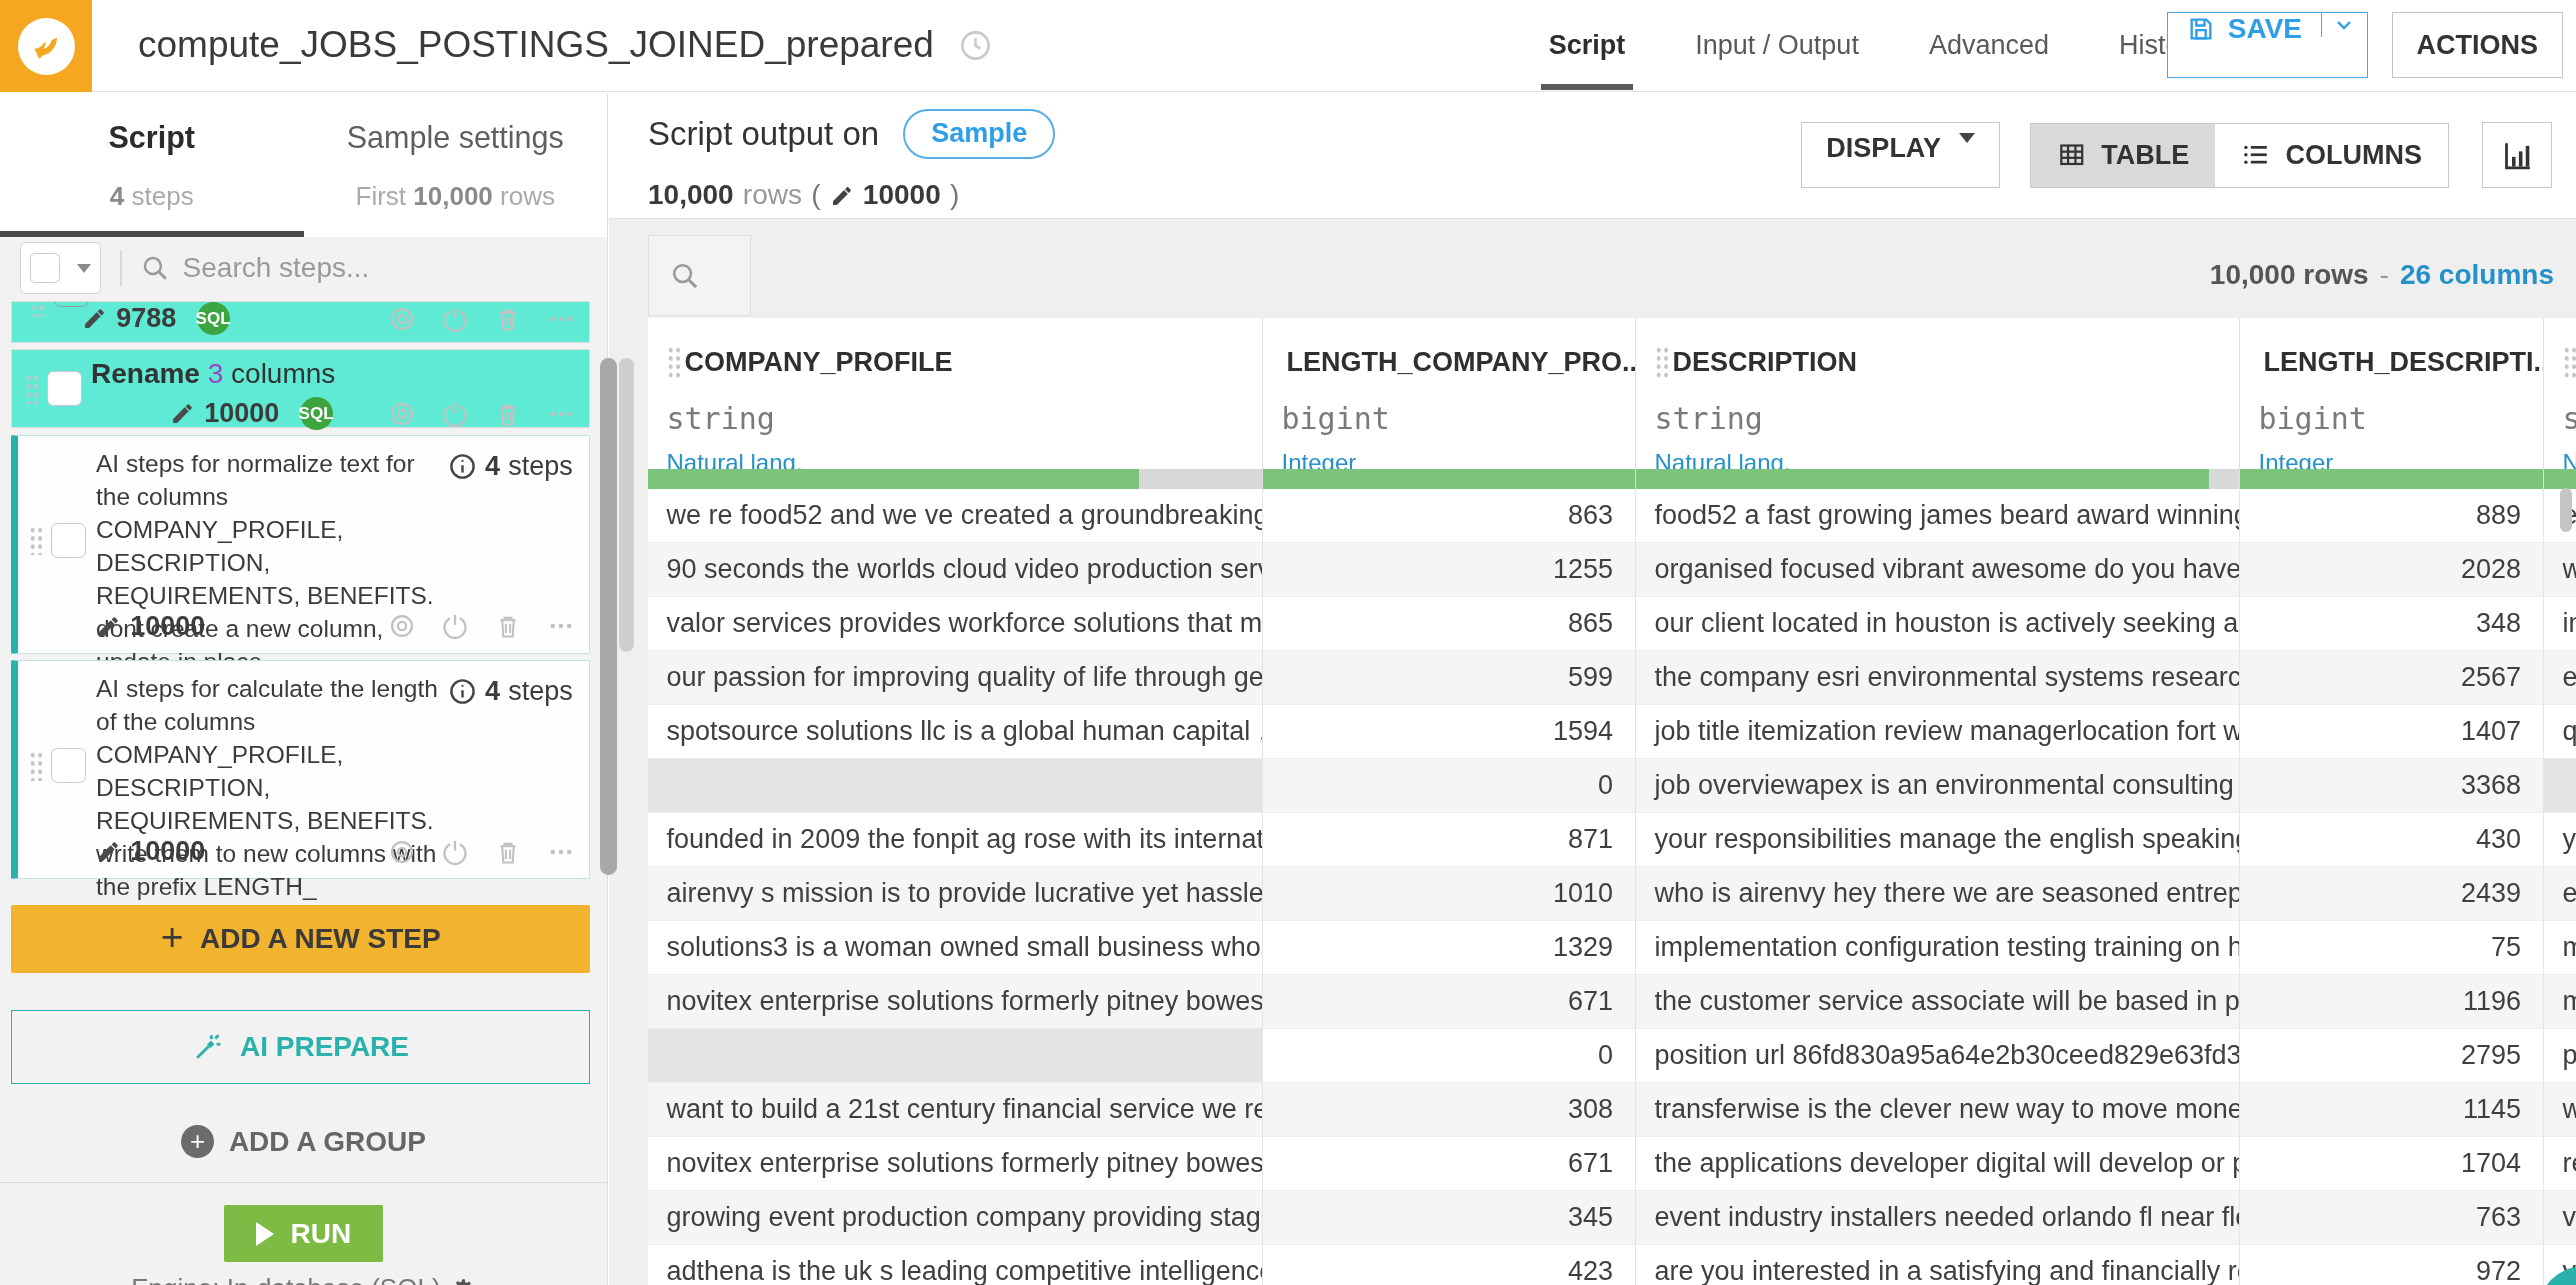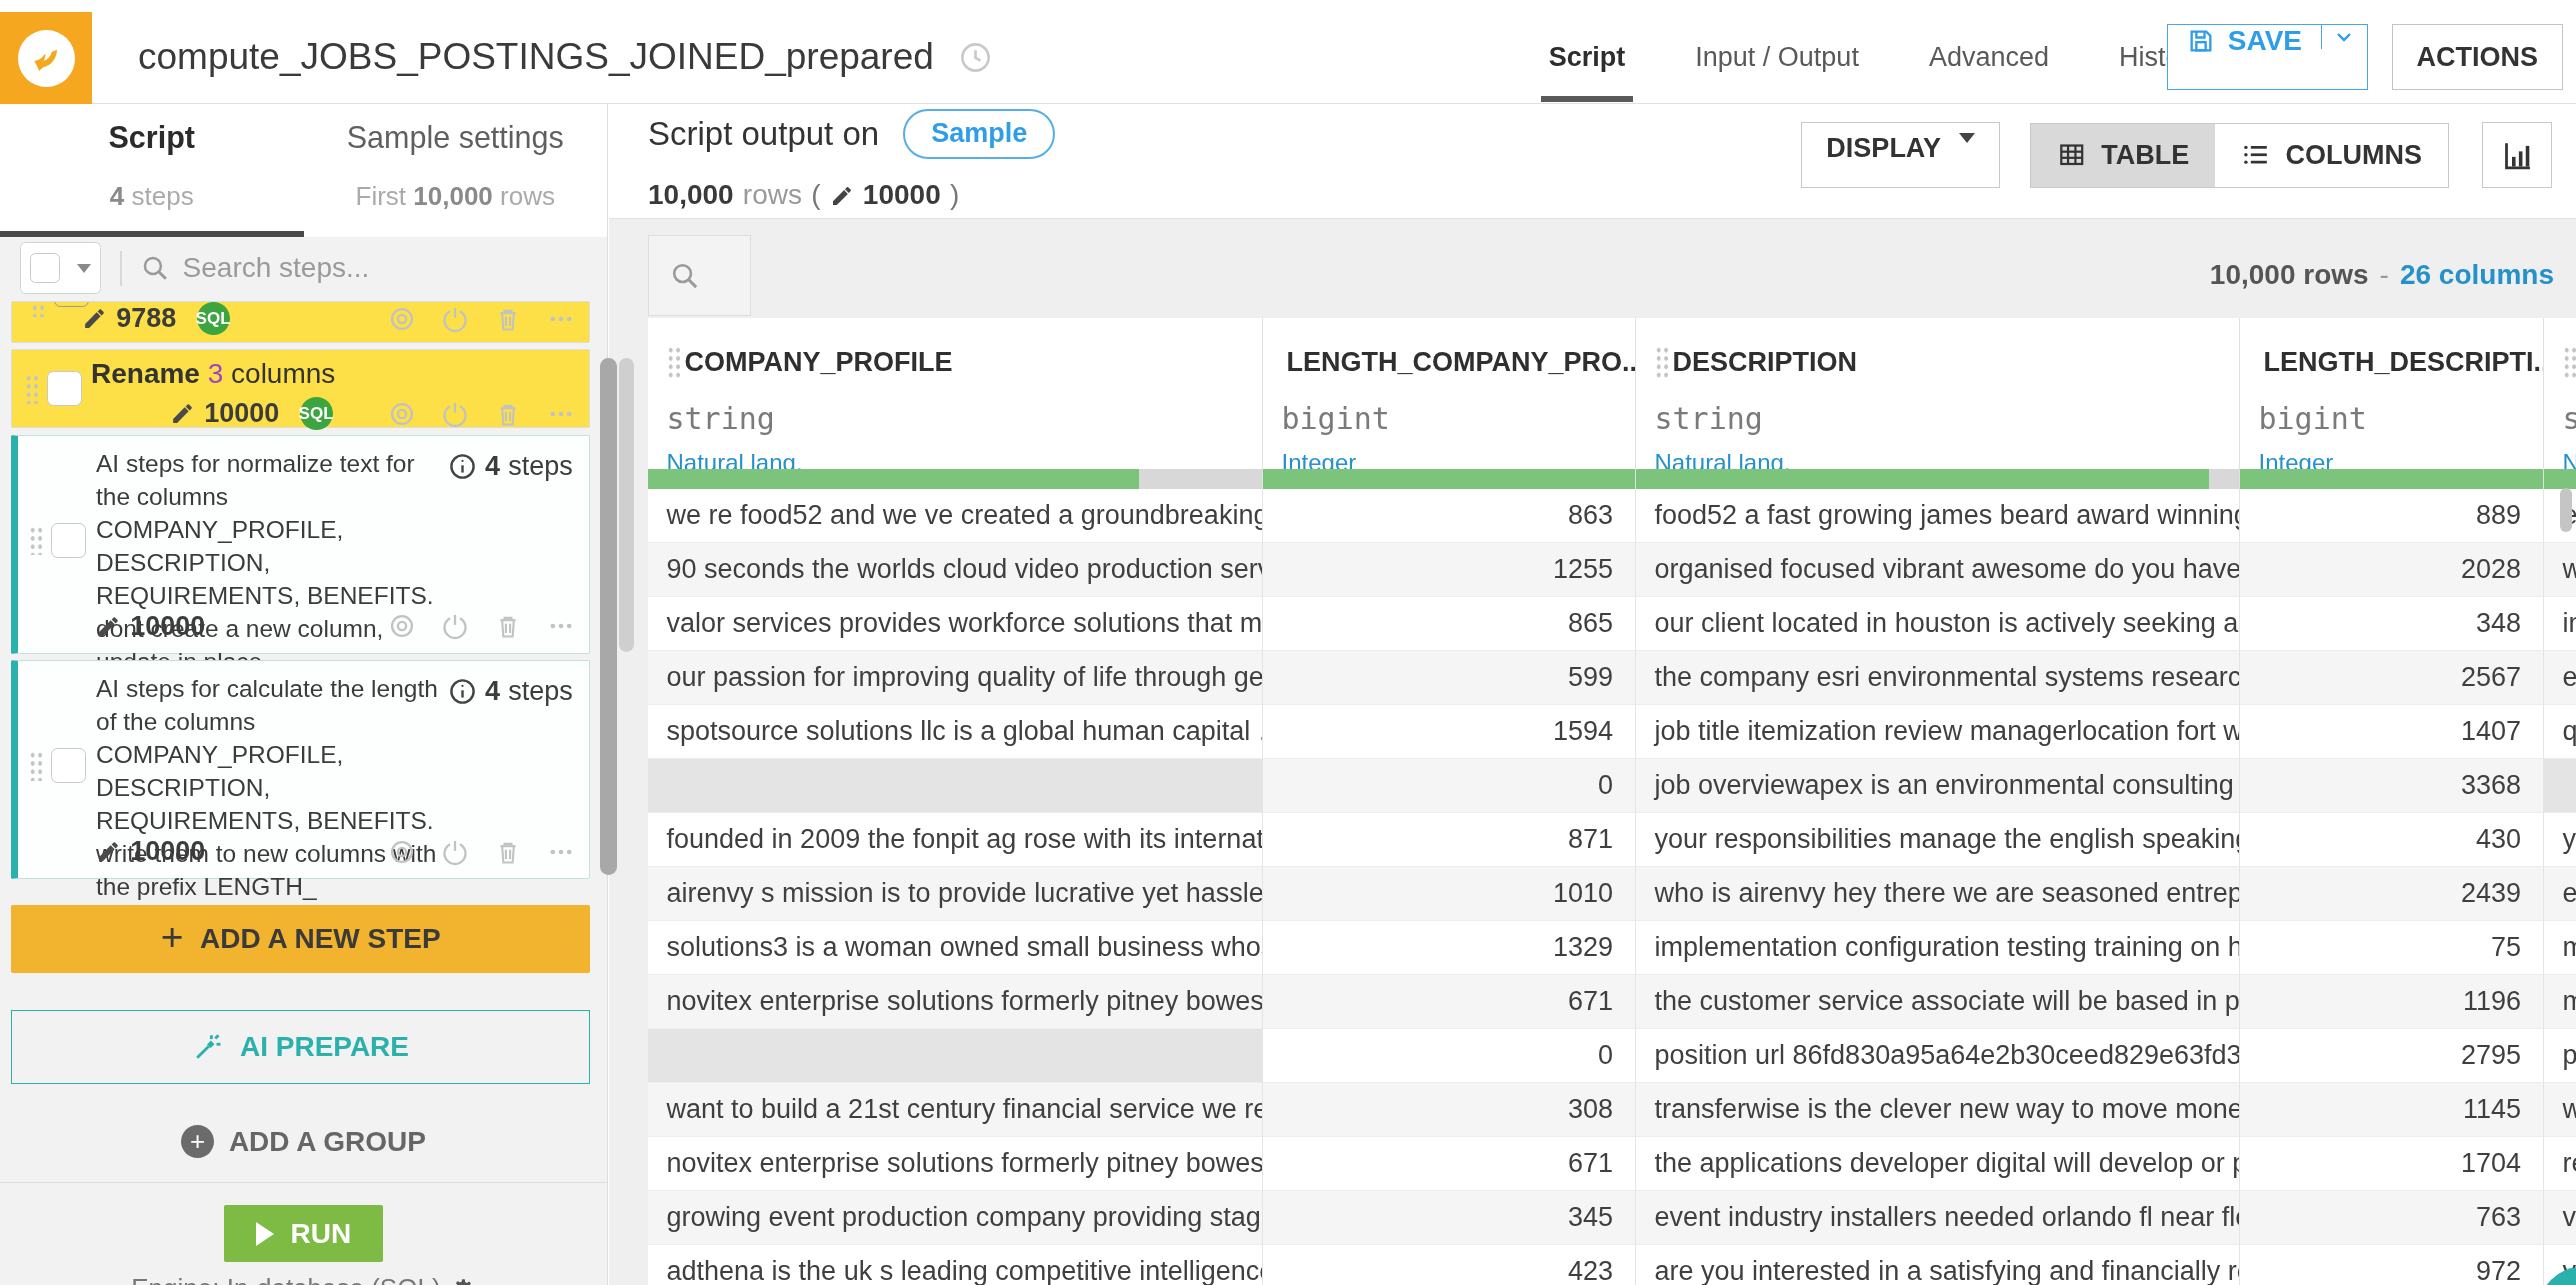--- a/index.html
+++ b/index.html
@@ -1,21 +1,21 @@
 <!DOCTYPE html>
 <html style="font-size:14.8px"><head>
 <meta charset="utf-8">
 <style>
   * { box-sizing: border-box; margin: 0; padding: 0; }
   html,body { width:2576px; height:1285px; overflow:hidden; }
   body { font-family:"Liberation Sans", sans-serif; background:#fff; }
   .page { position:relative; width:2576px; height:1285px; overflow:hidden; }
 
   
-  .topbar { position:absolute; top:12px; left:0; right:0; height:92px; background:#fff; border-bottom:1.8px solid #e0e0e0; z-index:20; }
+  .topbar { position:absolute; top:0; left:0; right:0; height:92px; background:#fff; border-bottom:1.8px solid #e0e0e0; z-index:20; }
   .logo { position:absolute; left:0; top:0; width:92px; height:92px; background:#F5A81F; display:flex; align-items:center; justify-content:center; cursor:pointer; }
   .logo-circle { width:57px; height:57px; background:#fff; border-radius:50%; display:flex; align-items:center; justify-content:center; color:#F5A81F; }
   .logo-circle svg { width:39px; height:39px; }
   .tb-title { position:absolute; left:138px; top:0; height:90px; display:flex; align-items:center; gap:24px; font-size:37px; font-weight:500; color:#3a3a3a; }
   .tb-title .clk { color:#c9c9c9; width:35px; height:35px; }
   .tb-title .clk svg { width:35px; height:35px; }
   .tb-nav { position:absolute; right:373px; top:0; height:90px; display:flex; gap:70px; }
   .nav-item { position:relative; display:flex; align-items:center; font-size:27px; color:#595959; cursor:pointer; white-space:nowrap; }
   .nav-item.active { color:#2d2d2d; font-weight:700; }
   .nav-item.active::after { content:""; position:absolute; left:-7.4px; right:-7.4px; bottom:0; height:6.5px; background:#5a5a5a; }
@@ -40,21 +40,21 @@
   .cb-combo { width:81px; height:52px; background:#fff; border:1.8px solid #d4d4d4; border-radius:5.5px; display:flex; align-items:center; justify-content:space-between; padding:0 9.2px; cursor:pointer; }
   .cb { width:29.5px; height:29.5px; border:1.8px solid #c9c9c9; border-radius:5.5px; background:#fff; }
   .caret-dn { width:0; height:0; border-left:7.4px solid transparent; border-right:7.4px solid transparent; border-top:9.2px solid #8a8a8a; }
   .tb-divider { width:1.8px; height:35px; background:#d8d8d8; }
   .search-steps { display:flex; align-items:center; gap:13px; color:#9a9a9a; flex:1; }
   .search-steps svg { width:29.5px; height:29.5px; flex:none; }
   .search-input { border:none; background:transparent; outline:none; font-family:inherit; font-size:28px; color:#555; width:295px; }
   .search-input::placeholder { color:#9a9a9a; }
 
   .sb-list { padding:1.8px 16.6px 0 11px; }
-  .card { position:relative; background:#fde047; border:0.9px solid #ddd; border-radius:1.8px; margin-bottom:6.5px; }
+  .card { position:relative; background:#5eead4; border:0.9px solid #ddd; border-radius:1.8px; margin-bottom:6.5px; }
   .card.partial { height:42px; overflow:hidden; }
   .card.c2 { height:79px; }
   .card.ai { height:219px; border:1.8px solid #c2e2e0; border-left:7.4px solid #2AB1AC; background:#fdfefe; }
   .dots { width:13px; height:29.5px; background-image:radial-gradient(#c4c4c4 1.8px, transparent 2.2px); background-size:7.4px 8.3px; background-position:0 0; }
   .cbx { width:35px; height:35px; border:1.8px solid #c9c9c9; border-radius:6.5px; background:#fff; cursor:pointer; }
   .pcount { display:flex; align-items:center; gap:9.2px; font-size:27px; font-weight:700; color:#3c3c3c; }
   .pcount .pic { width:25px; height:25px; color:#4a4a4a; }
   .pcount .pic svg { width:25px; height:25px; }
   .sqlb { width:33px; height:33px; border-radius:50%; background:#3DA53F; color:#fff; font-size:17px; font-weight:700; display:flex; align-items:center; justify-content:center; margin-left:20.3px; flex:none; }
   .acticons { display:flex; gap:25px; margin-left:auto; color:#c2c2c2; align-items:center; }

